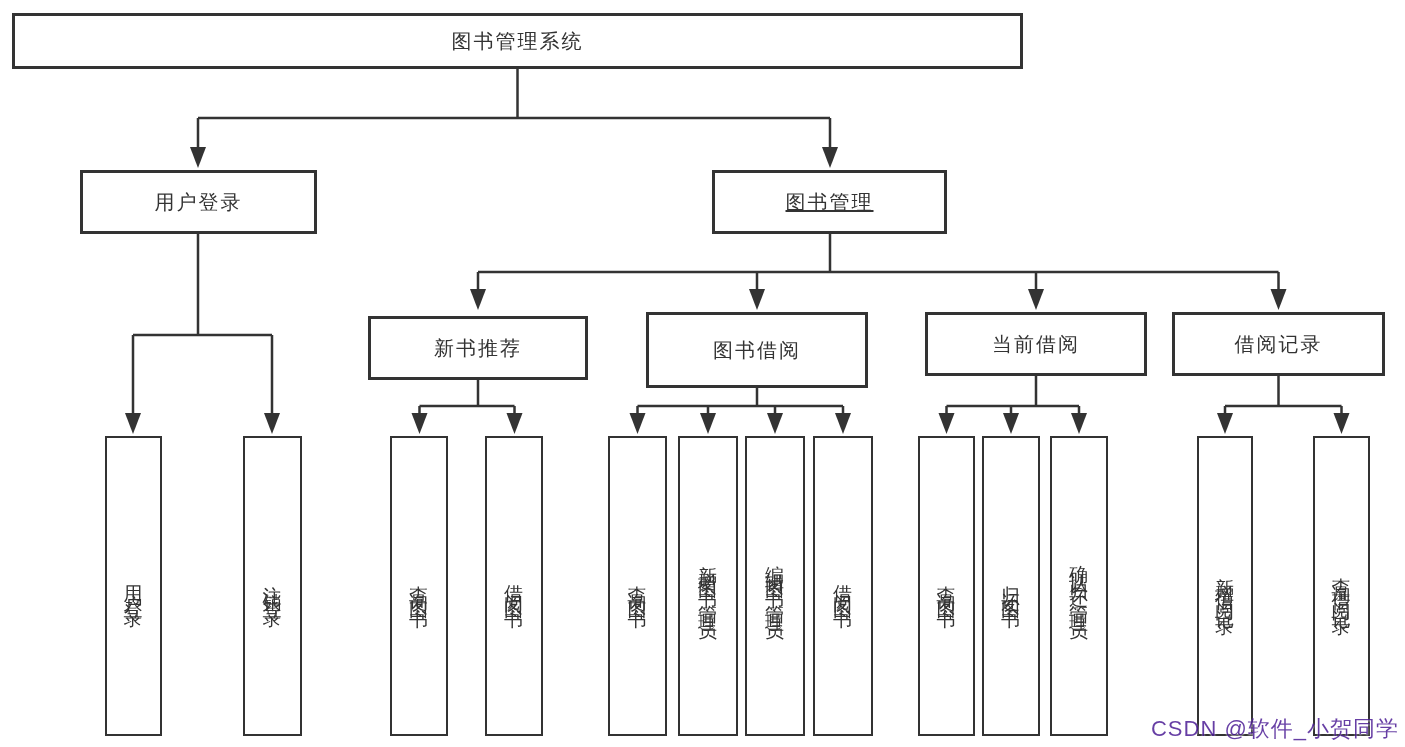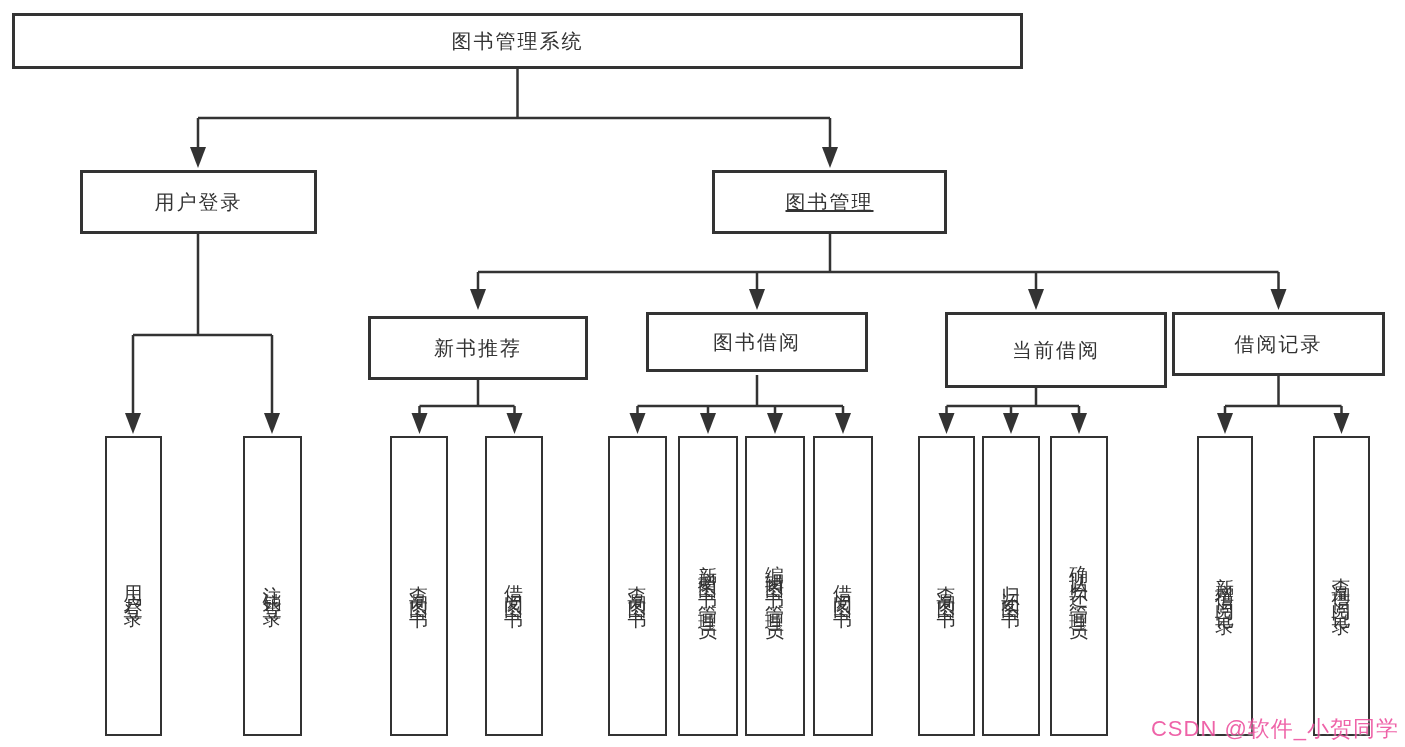--- a/index.html
+++ b/index.html
@@ -14,21 +14,21 @@
   }
   .hbox{font-size:20px;letter-spacing:2px;}
   .root-box{font-size:20px;}
   .vbox{border-width:2.5px;}
   .vlabel{
     writing-mode:vertical-rl;text-orientation:mixed;
     font-size:19px;letter-spacing:8px;line-height:1;white-space:nowrap;
   }
   .watermark{
     position:absolute;right:6px;bottom:3px;font-size:22px;letter-spacing:1px;
-    color:#ec4899;opacity:.85;text-shadow:0 1px 2px rgba(255,255,255,.95);
+    color:#4c1d95;opacity:.85;text-shadow:0 1px 2px rgba(255,255,255,.95);
     z-index:5;pointer-events:none;text-align:center;
   }
 </style>
 </head>
 <body>
 
 <div class="stage">
 
   <svg class="connectors" viewBox="0 0 1405 747" xmlns="http://www.w3.org/2000/svg">
     <g stroke="#333333" stroke-width="2.5" fill="none">
@@ -70,24 +70,24 @@
   <div class="node hbox" style="left:80px;top:170px;width:237px;height:64px;">
     <span>用户登录</span>
   </div>
   <div class="node hbox" style="left:712px;top:170px;width:235px;height:64px;text-decoration:underline;">
     <span>图书管理</span>
   </div>
 
   <div class="node hbox" style="left:368px;top:316px;width:220px;height:64px;">
     <span>新书推荐</span>
   </div>
-  <div class="node hbox" style="left:646px;top:312px;width:222px;height:60px;">
+  <div class="node hbox" style="left:646px;top:312px;width:222px;height:76px;">
     <span>图书借阅</span>
   </div>
-  <div class="node hbox" style="left:945px;top:312px;width:222px;height:76px;">
+  <div class="node hbox" style="left:925px;top:312px;width:222px;height:64px;">
     <span>当前借阅</span>
   </div>
   <div class="node hbox" style="left:1172px;top:312px;width:213px;height:64px;">
     <span>借阅记录</span>
   </div>
 
   <div class="node vbox" style="left:105px;top:436px;width:57px;height:300px;">
     <span class="vlabel">用户登录</span>
   </div>
   <div class="node vbox" style="left:243px;top:436px;width:59px;height:300px;">

